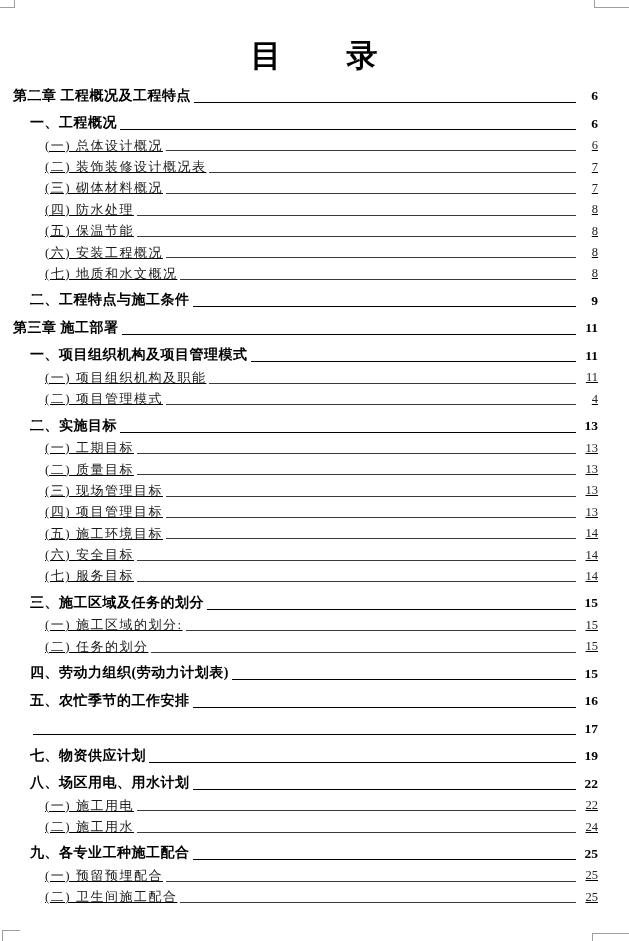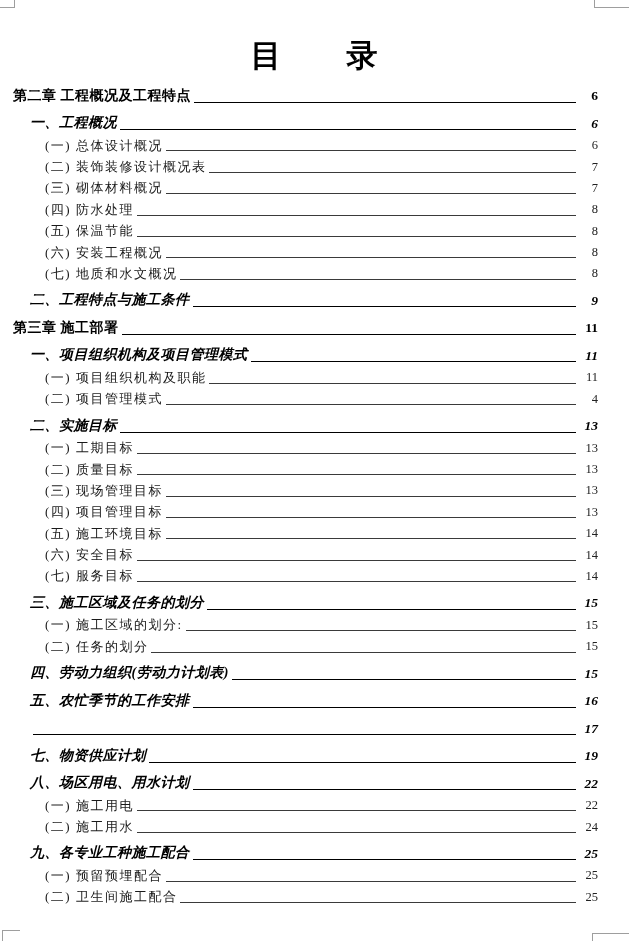--- a/index.html
+++ b/index.html
@@ -33,24 +33,25 @@
   }
   .row {
     display: flex;
     align-items: flex-end;
   }
   .row.chapter, .row.l1 {
     height: 27.5px;
     font-weight: 700;
     font-size: 14px;
   }
-  .row.l1 { padding-left: 17px; font-style: italic; }
+  .row.l1 { padding-left: 17px; }
   .row.l2 {
     height: 21.4px;
     font-size: 13px;
+    text-decoration: underline;
   }
   .row.l2 { padding-left: 32px; }
   .label {
     line-height: 1.06;
     white-space: nowrap;
     letter-spacing: 0.5px;
   }
   .l2 .label { letter-spacing: 1.5px; color: #1a1a1a; }
   .leader {
     flex: 1;

